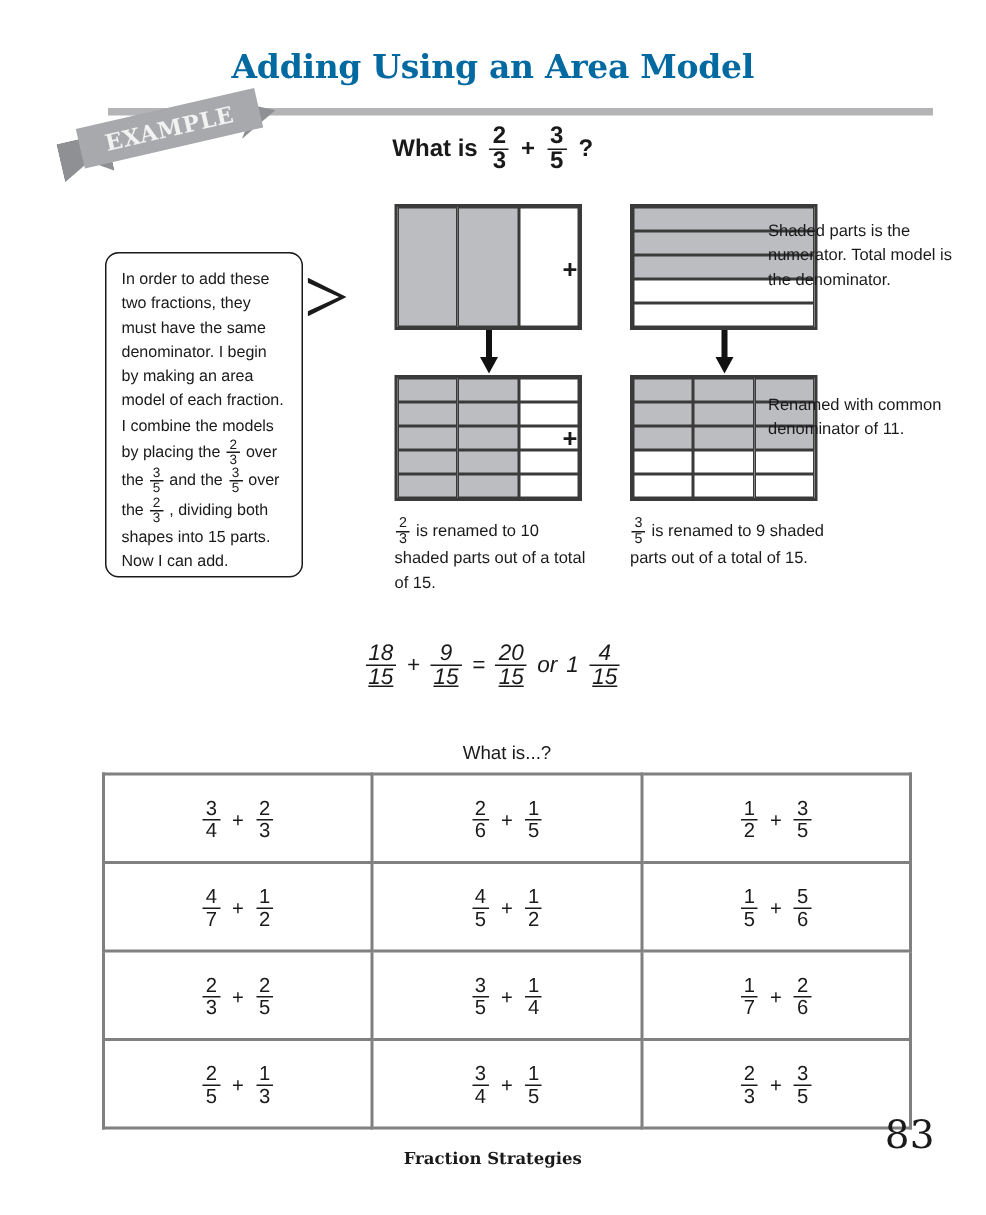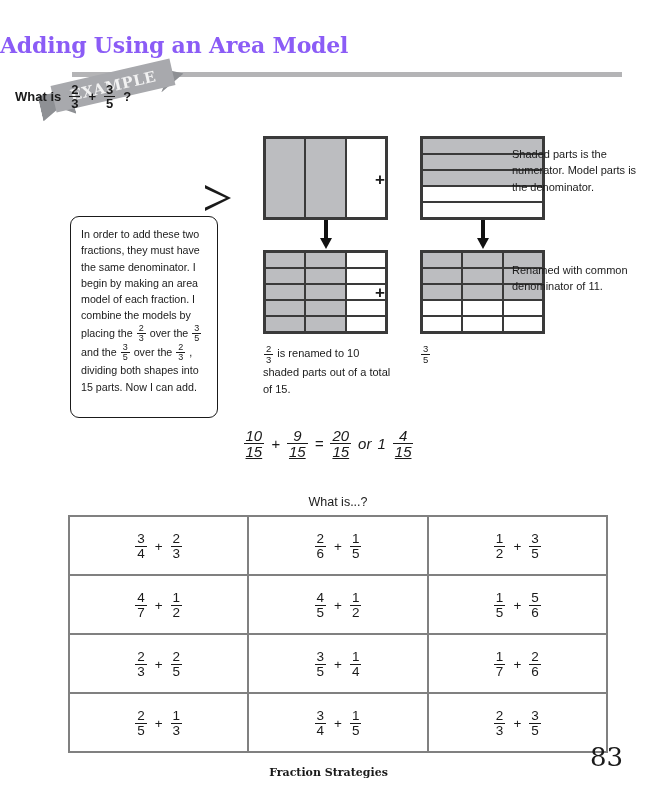--- a/index.html
+++ b/index.html
@@ -14,25 +14,26 @@
     color: #1a1a1a;
     position: relative;
     overflow: hidden;
   }
 
   
   .page-title {
     position: absolute;
     left: 0; right: 0;
     top: 32px;
+    text-align: center;
     font-family: "DejaVu Serif", serif;
     font-weight: bold;
     font-size: 22px;
     letter-spacing: -0.2px;
-    color: #8b5cf6;
+    color: #0369a1;
   }
   .title-rule {
     position: absolute;
     left: 72px;
     right: 35px;
     top: 72px;
     height: 5px;
     background: #b4b4b6;
   }
 
@@ -83,25 +84,25 @@
     transform: rotate(-13deg);
     clip-path: polygon(0 0, 100% 48%, 0 100%, 34% 50%);
   }
 
   
   .question-line {
     position: absolute;
     left: 0; right: 0;
     top: 83px;
     display: flex;
+    justify-content: center;
     align-items: center;
-    font-size: 13px;
+    font-size: 16px;
     font-weight: bold;
     gap: 7px;
-    margin-left: 15px;
   }
   .question-line .q-text { font-weight: bold; }
 
   
   .frac {
     display: inline-flex;
     flex-direction: column;
     align-items: center;
     justify-content: center;
     vertical-align: middle;
@@ -171,29 +172,28 @@
     border-top: 11px solid #111;
   }
   #arrow-left  { left: 320px; top: 220px; }
   #arrow-right { left: 477px; top: 220px; }
 
   
   .bubble {
     position: absolute;
     left: 70px;
     top: 168px;
-    width: 148px;
+    width: 132px;
     box-sizing: border-box;
     border: 1.6px solid #1a1a1a;
     border-radius: 9px;
     background: #ffffff;
-    padding: 9px 9px 22px 10px;
+    padding: 9px 9px 2px 10px;
     font-size: 10.7px;
     line-height: 1.52;
-    margin-top: 48px;
   }
   .bubble .inline-frac { font-size: 9px; }
   .bubble-tail-outer {
     position: absolute;
     left: 205px;
     top: 185px;
     width: 26px;
     height: 26px;
     background: #1a1a1a;
     clip-path: polygon(0 0, 100% 50%, 0 100%);
@@ -403,41 +403,42 @@
   <span>over the</span>
   <span class="frac inline-frac">
     <span class="num">2</span>
     <span class="den">3</span>
   </span>
   <span>, dividing both shapes into 15 parts. Now I can add.</span>
 </div>
 <div class="bubble-tail-outer"></div>
 <div class="bubble-tail-inner"></div>
 
-<div class="side-note" id="note-top">Shaded parts is the numerator. Model parts is the denominator.</div>
+<div class="side-note" id="note-top">Shaded parts is the numerator. Total model is the denominator.</div>
 <div class="side-note" id="note-bottom">Renamed with common denominator of 11.</div>
 
 <div class="caption" id="caption-left">
   <span class="frac inline-frac">
     <span class="num">2</span>
     <span class="den">3</span>
   </span>
   <span>is renamed to 10 shaded parts out of a total of 15.</span>
 </div>
 
 <div class="caption" id="caption-right">
   <span class="frac inline-frac">
     <span class="num">3</span>
     <span class="den">5</span>
   </span>
+  <span>is renamed to 9 shaded parts out of a total of 15.</span>
 </div>
 
 <div class="result-eq">
   <span class="frac">
-    <span class="num">10</span>
+    <span class="num">18</span>
     <span class="den">15</span>
   </span>
   <span>+</span>
   <span class="frac">
     <span class="num">9</span>
     <span class="den">15</span>
   </span>
   <span>=</span>
   <span class="frac">
     <span class="num">20</span>

